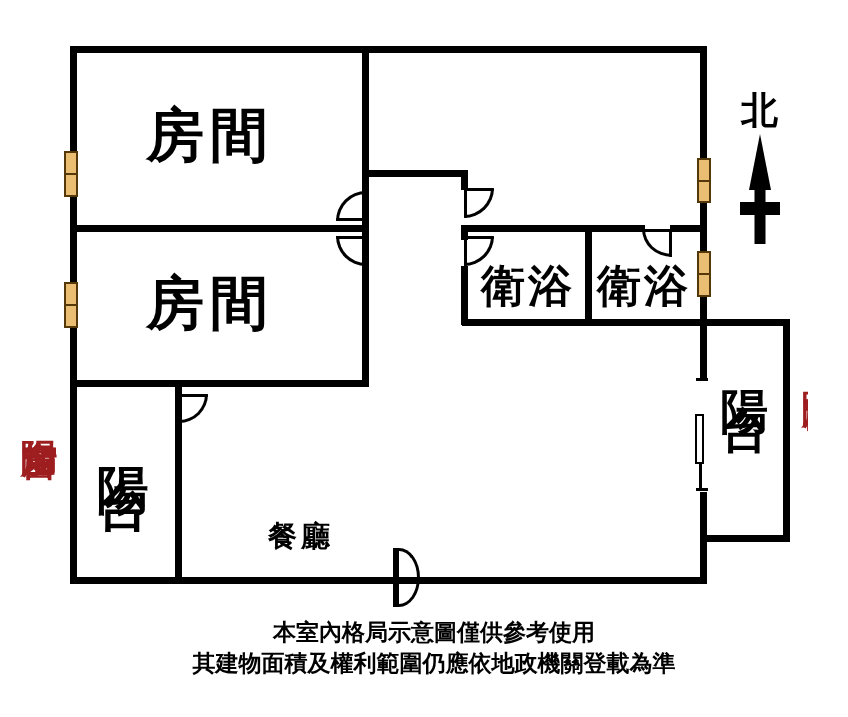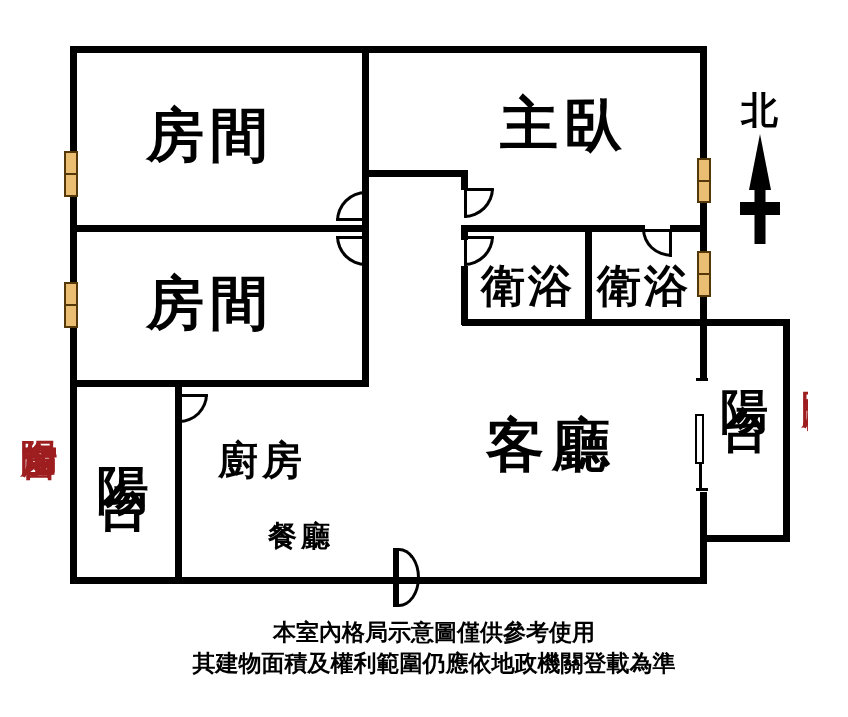--- a/index.html
+++ b/index.html
@@ -82,27 +82,24 @@
   <div style="position:absolute;left:399px;top:548px;width:21px;height:59px;box-sizing:border-box;
               border:3px solid #000;border-left:none;border-radius:0 100% 100% 0 / 0 50% 50% 0;"></div>
 
   <div class="wall" style="left:696px;top:378px;width:12px;height:3px;"></div>
   <div style="position:absolute;left:695px;top:414px;width:9px;height:50px;box-sizing:border-box;border:2px solid #000;background:#fff;"></div>
   <div class="wall" style="left:699px;top:462px;width:3px;height:29px;"></div>
   <div class="wall" style="left:696px;top:488px;width:12px;height:3px;"></div>
 
   <div class="lbl" style="left:146px;top:105px;font-size:58px;letter-spacing:6px;">房間</div>
   <div class="lbl" style="left:146px;top:273px;font-size:58px;letter-spacing:6px;">房間</div>
-  <div class="lbl" style="left:500px;top:94px;font-size:58px;letter-spacing:6px;">主臥</div>
   <div class="lbl" style="left:481px;top:263px;font-size:44px;letter-spacing:3px;">衛浴</div>
   <div class="lbl" style="left:597px;top:263px;font-size:44px;letter-spacing:3px;">衛浴</div>
   <div class="lbl v" style="left:96px;top:426px;font-size:52px;letter-spacing:11px;">陽台</div>
-  <div class="lbl" style="left:218px;top:439px;font-size:40px;letter-spacing:4px;">廚房</div>
   <div class="lbl" style="left:268px;top:521px;font-size:29px;letter-spacing:4px;">餐廳</div>
-  <div class="lbl" style="left:486px;top:415px;font-size:58px;letter-spacing:8px;">客廳</div>
   <div class="lbl v" style="left:720px;top:353px;font-size:48px;letter-spacing:13px;">陽台</div>
 
   <div class="lbl" style="left:741px;top:92px;font-size:37px;">北</div>
   <svg style="position:absolute;left:735px;top:130px;" width="50" height="120" viewBox="0 0 50 120">
     <polygon points="25,4 36,60 14,60" fill="#000"></polygon>
     <rect x="19.5" y="56" width="11" height="58" fill="#000"></rect>
     <rect x="5" y="72" width="40" height="13" fill="#000"></rect>
   </svg>
 
   <div class="lbl v red" style="left:19px;top:411px;font-size:37px;letter-spacing:0px;">陽台加窗</div>

